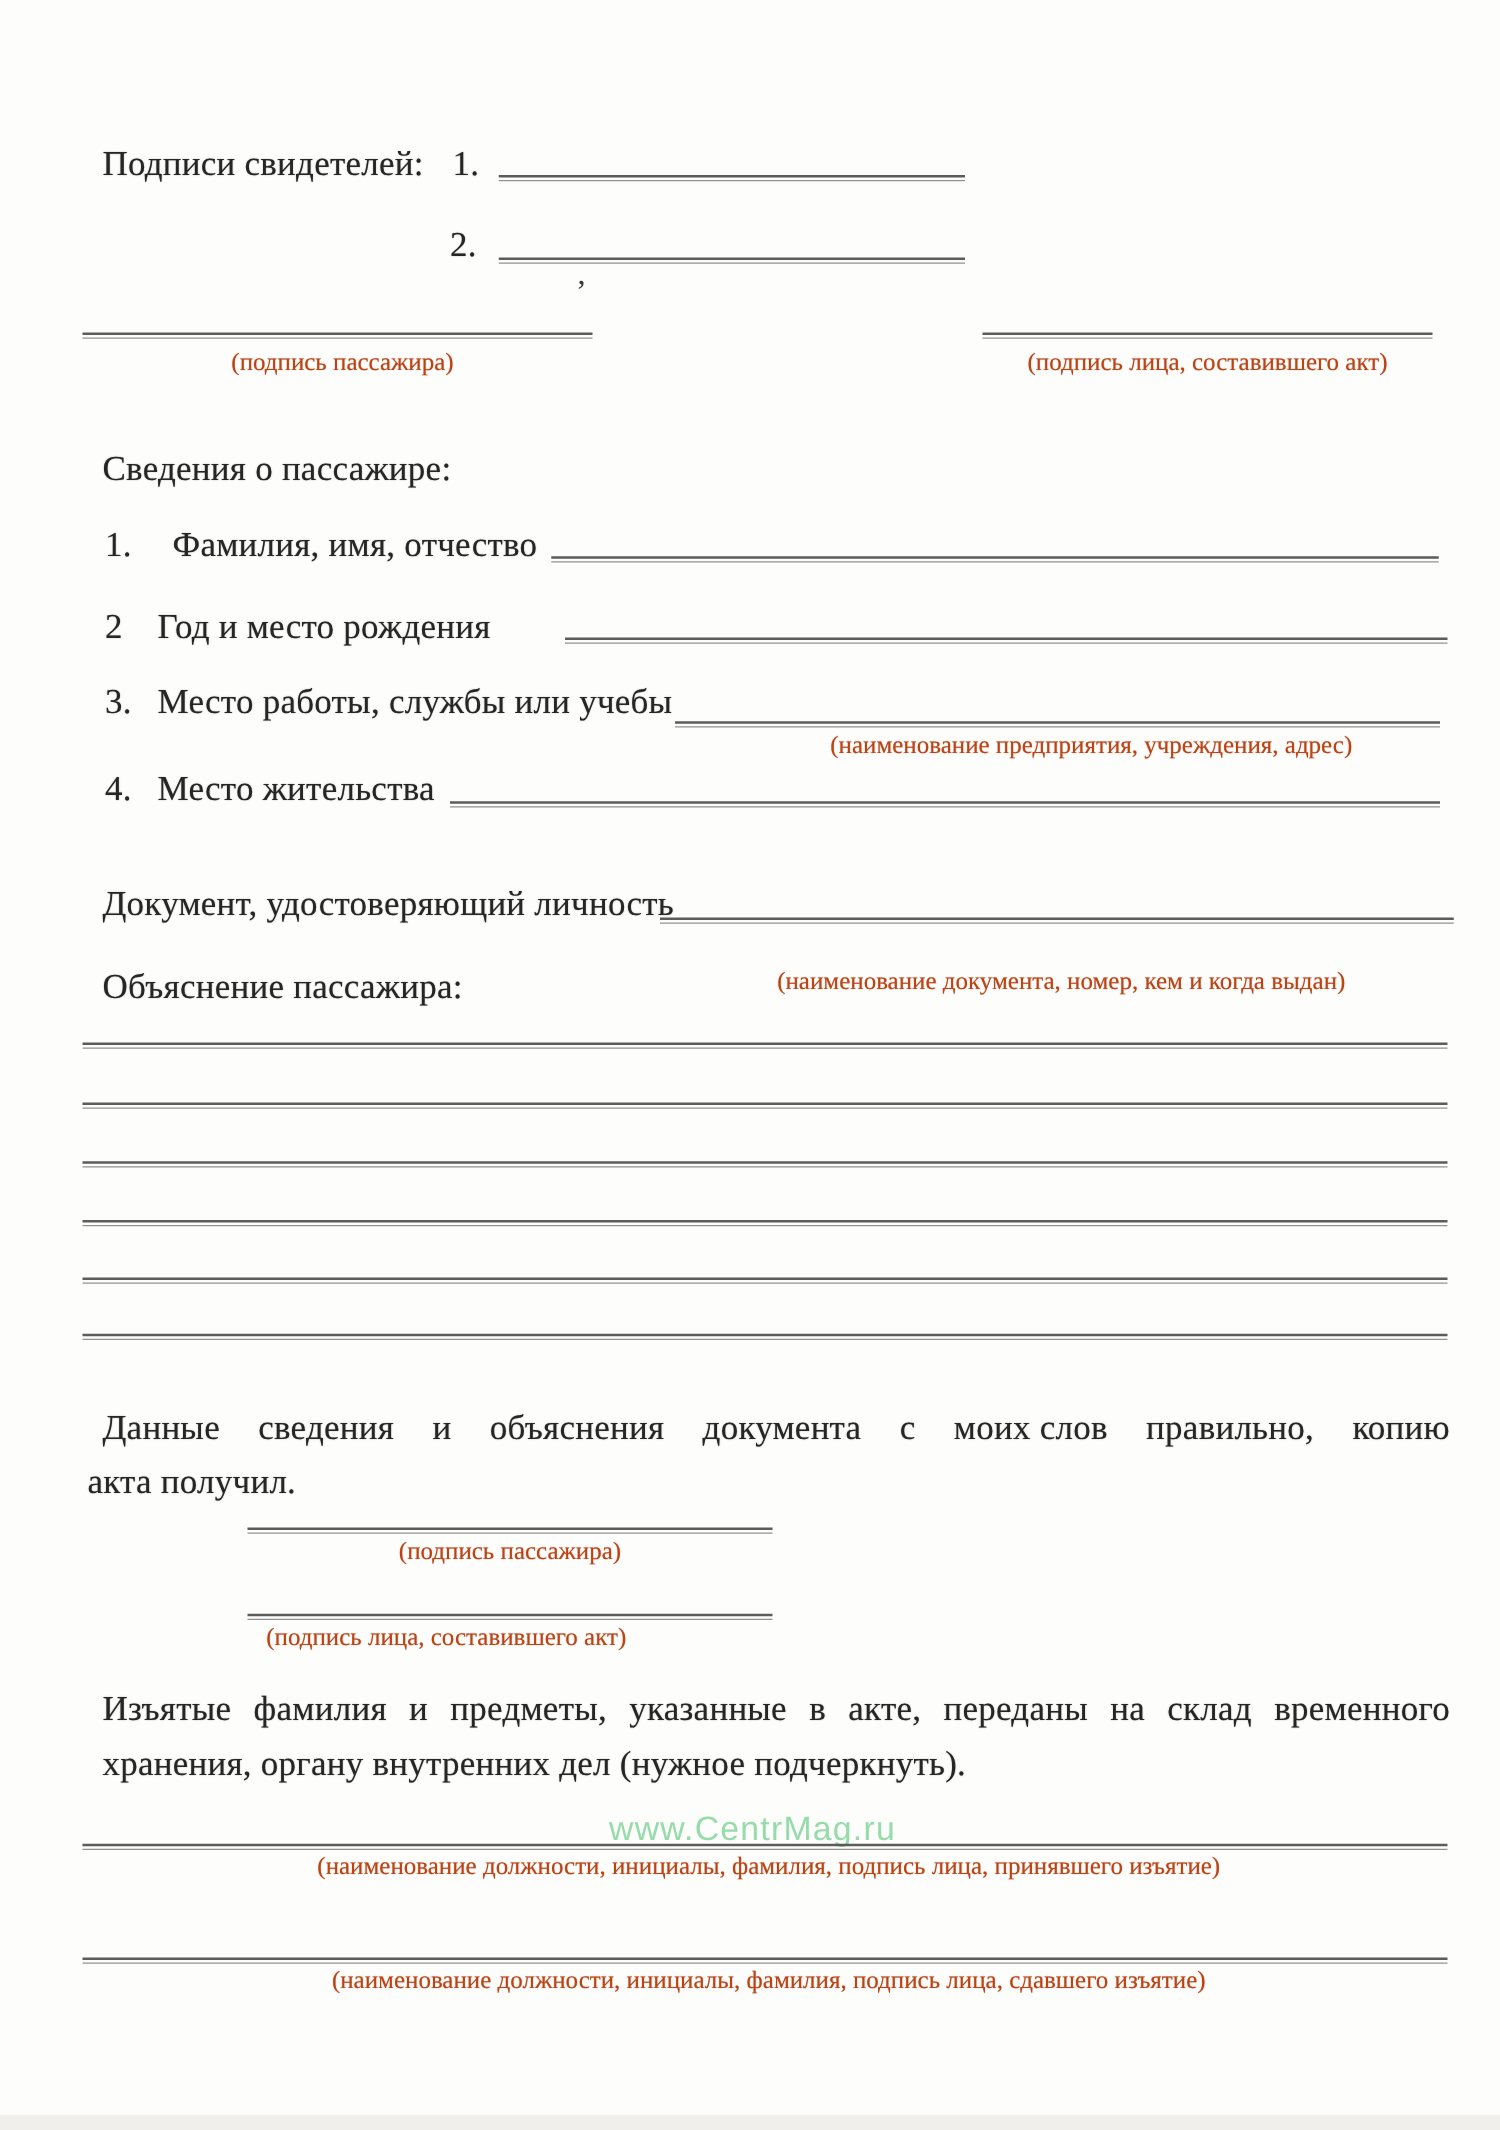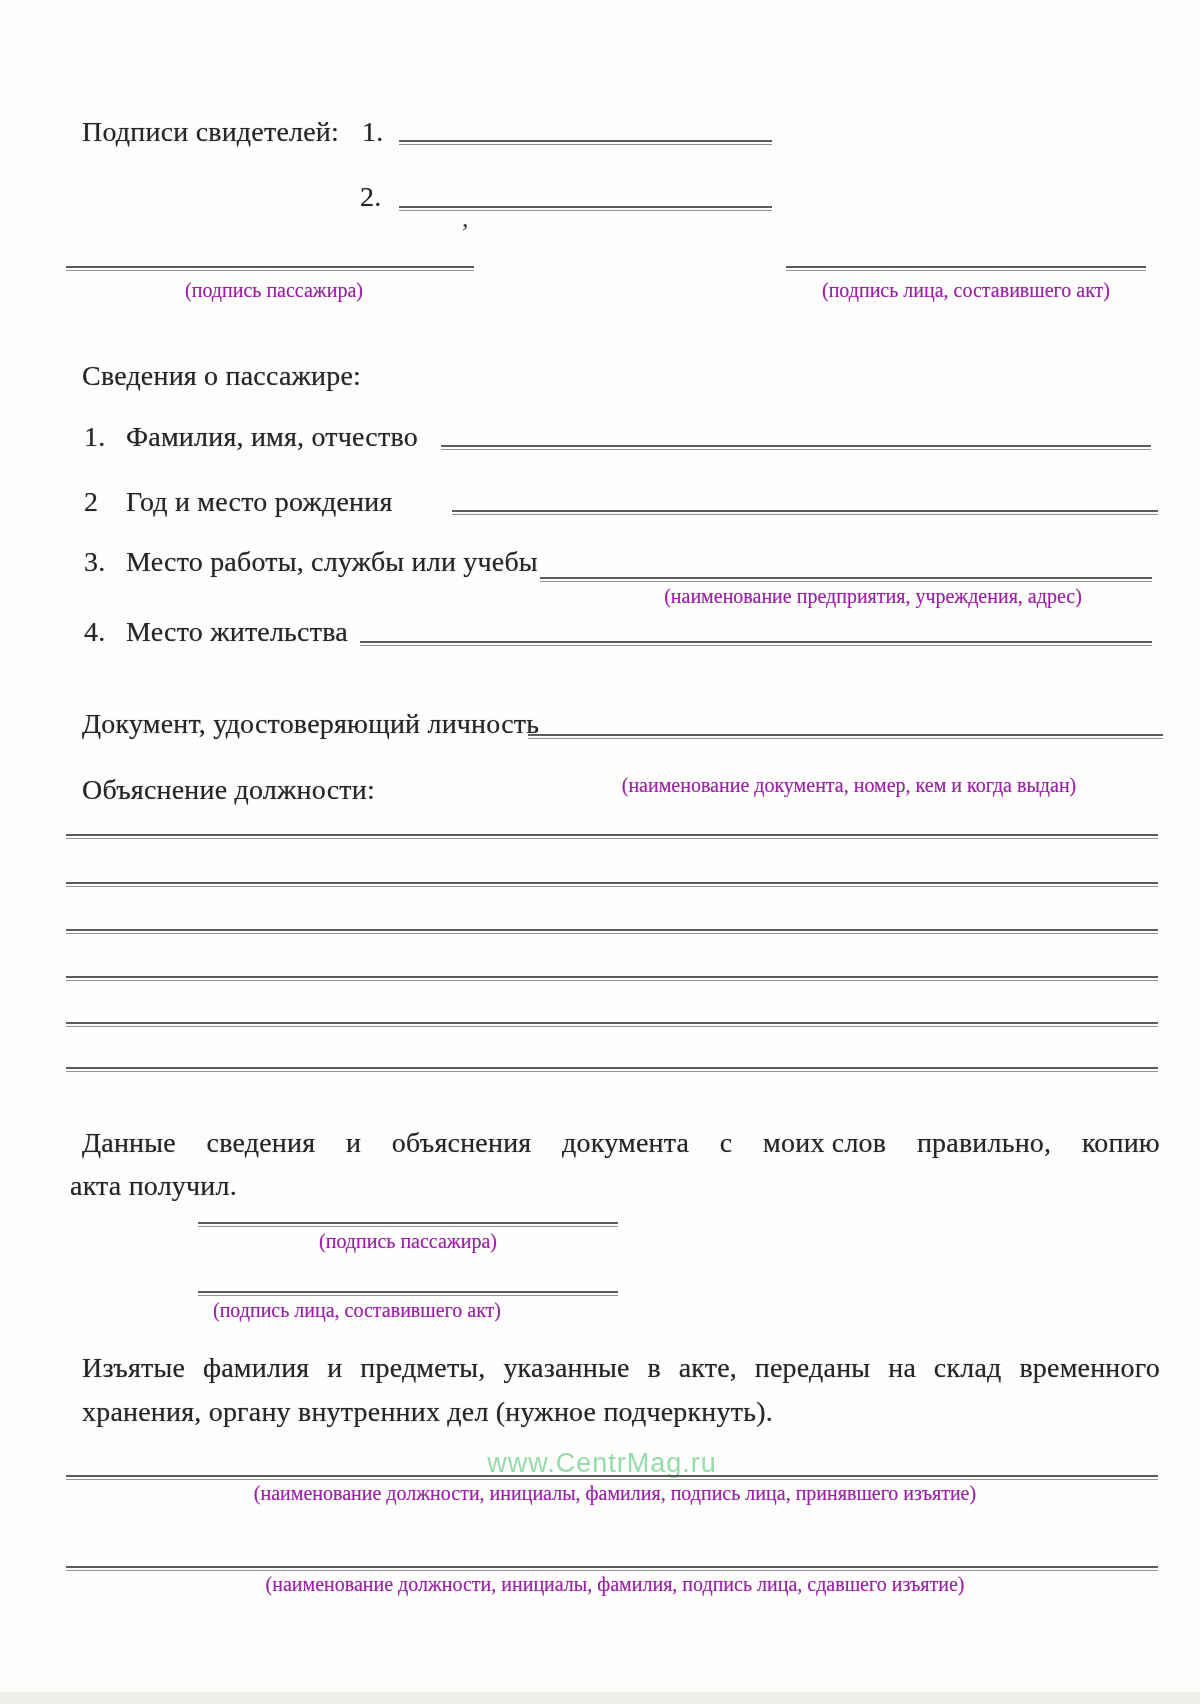--- a/index.html
+++ b/index.html
@@ -20,21 +20,21 @@
     white-space:nowrap;
     text-shadow:0 0 1px rgba(45,45,45,.55);
   }
   .caption{
     position:absolute;
     font-size:20px;
     line-height:1.15;
     letter-spacing:0;
     text-align:center;
     white-space:nowrap;
-    color:#a21caf;
+    color:#c2410c;
     text-shadow:0 0 1px rgba(50,50,50,.4);
   }
   .rule{
     position:absolute;
     height:2px;
     border-top:2.5px solid #4f4f4f;
     border-bottom:1.5px solid #8a8a8a;
     background:transparent;
     opacity:.92;
   }
@@ -80,41 +80,41 @@
   <div class="stray" style="left:462px;top:204px;">,</div>
 
   <div class="rule" style="left:66px;top:266px;width:408px;"></div>
   <div class="caption" style="left:124px;top:279px;width:300px;">(подпись пассажира)</div>
   <div class="rule" style="left:786px;top:266px;width:360px;"></div>
   <div class="caption" style="left:816px;top:279px;width:300px;">(подпись лица, составившего акт)</div>
 
   <div class="txt" style="left:82px;top:360px;">Сведения о пассажире:</div>
 
   <div class="txt" style="left:84px;top:421px;">1.</div>
-  <div class="txt" style="left:126px;top:421px;">Фамилия, имя, отчество</div>
+  <div class="txt" style="left:138px;top:421px;">Фамилия, имя, отчество</div>
   <div class="rule" style="left:441px;top:445px;width:710px;"></div>
 
   <div class="txt" style="left:84px;top:486px;">2</div>
   <div class="txt" style="left:126px;top:486px;">Год и место рождения</div>
   <div class="rule" style="left:452px;top:510px;width:706px;"></div>
 
   <div class="txt" style="left:84px;top:546px;">3.</div>
   <div class="txt" style="left:126px;top:546px;">Место работы, службы или учебы</div>
   <div class="rule" style="left:540px;top:577px;width:612px;"></div>
   <div class="caption" style="left:623px;top:585px;width:500px;">(наименование предприятия, учреждения, адрес)</div>
 
   <div class="txt" style="left:84px;top:616px;">4.</div>
   <div class="txt" style="left:126px;top:616px;">Место жительства</div>
   <div class="rule" style="left:360px;top:641px;width:792px;"></div>
 
   <div class="txt" style="left:82px;top:708px;">Документ, удостоверяющий личность</div>
   <div class="rule" style="left:528px;top:734px;width:635px;"></div>
   <div class="caption" style="left:599px;top:774px;width:500px;">(наименование документа, номер, кем и когда выдан)</div>
 
-  <div class="txt" style="left:82px;top:774px;">Объяснение должности:</div>
+  <div class="txt" style="left:82px;top:774px;">Объяснение пассажира:</div>
   <div class="rule" style="left:66px;top:834px;width:1092px;"></div>
   <div class="rule" style="left:66px;top:882px;width:1092px;"></div>
   <div class="rule" style="left:66px;top:929px;width:1092px;"></div>
   <div class="rule" style="left:66px;top:976px;width:1092px;"></div>
   <div class="rule" style="left:66px;top:1022px;width:1092px;"></div>
   <div class="rule" style="left:66px;top:1067px;width:1092px;"></div>
 
   <div class="jline" style="left:82px;top:1127px;width:1078px;">
       <span>Данные</span>
       <span>сведения</span>

